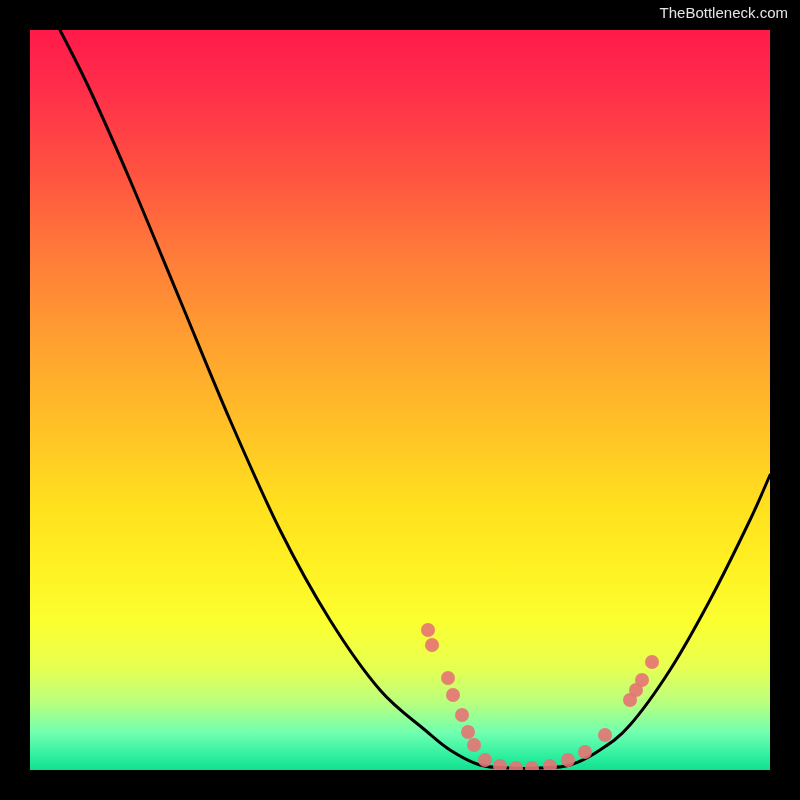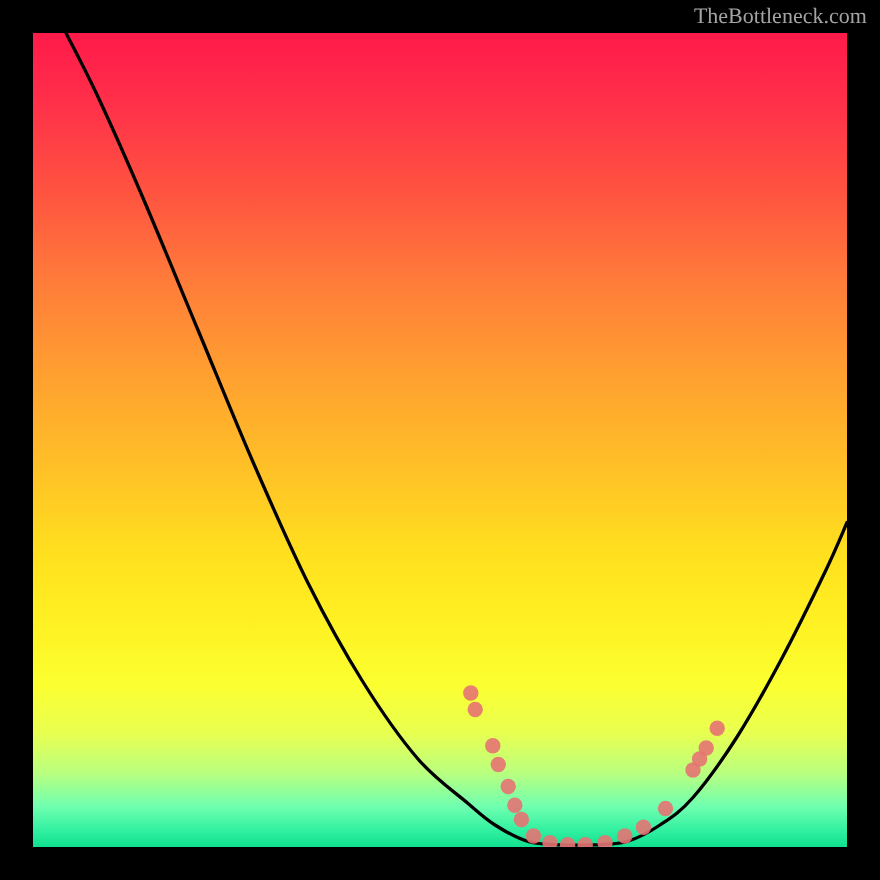--- a/index.html
+++ b/index.html
@@ -7,25 +7,24 @@
     width: 800px;
     height: 800px;
     background: #000;
     position: relative;
     font-family: Arial, sans-serif;
   }
   .watermark {
     position: absolute;
     top: 4px;
     right: 12px;
-    color: #a3a3a3;
-    font-size: 20px;
+    color: #e5e5e5;
+    font-size: 15px;
     font-weight: 500;
     z-index: 10;
-    font-family: Liberation Serif, serif;
   }
   .plot-area {
     position: absolute;
     left: 30px;
     top: 30px;
     width: 740px;
     height: 740px;
     overflow: hidden;
   }
   .gradient-bg {

